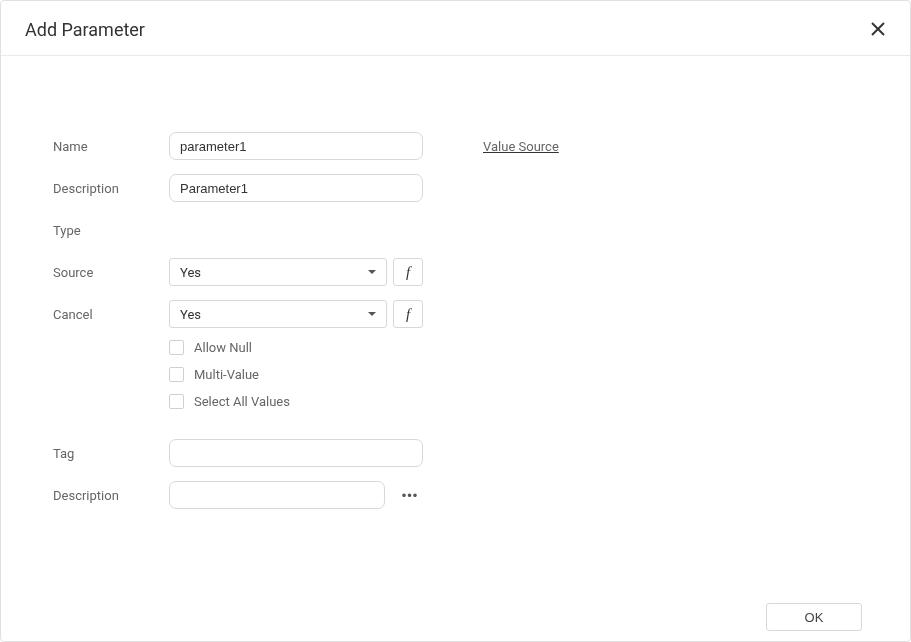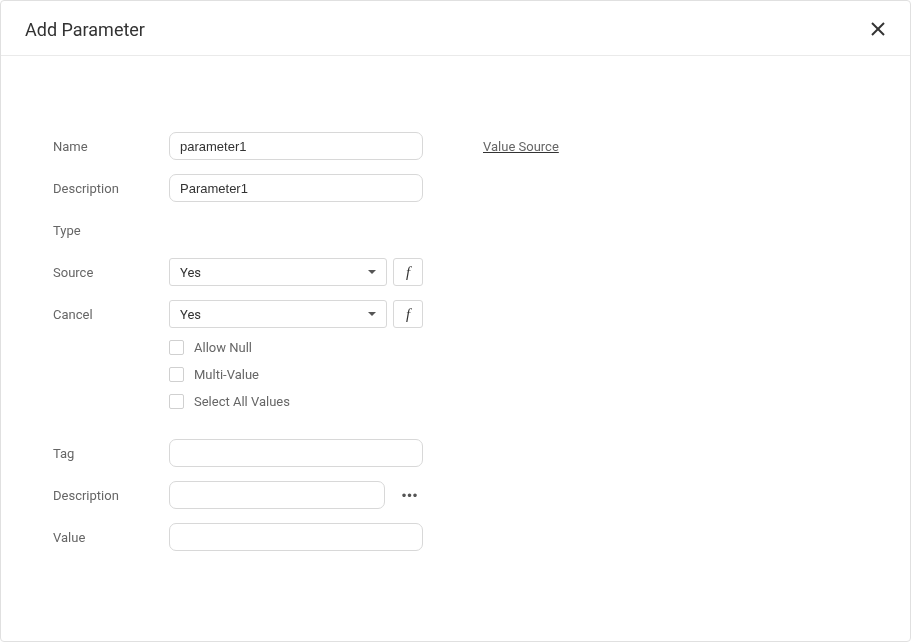--- a/index.html
+++ b/index.html
@@ -290,26 +290,20 @@
         <div class="form-control">
           <div class="expr-wrap">
             <input class="text-input" type="text" style="padding-right: 28px;" value="">
             <button class="ellipsis-btn">
               <span>•••</span>
             </button>
           </div>
         </div>
       </div>
 
-      <div class="form-row">
-        <div class="form-label">Value</div>
-        <div class="form-control">
-          <input class="text-input" type="text" value="" style="">
-        </div>
-      </div>
 
     </div>
 
     <div class="col col-right">
       <div class="form-row">
         <div class="form-label">Value Source</div>
       </div>
     </div>
 
   </div>

